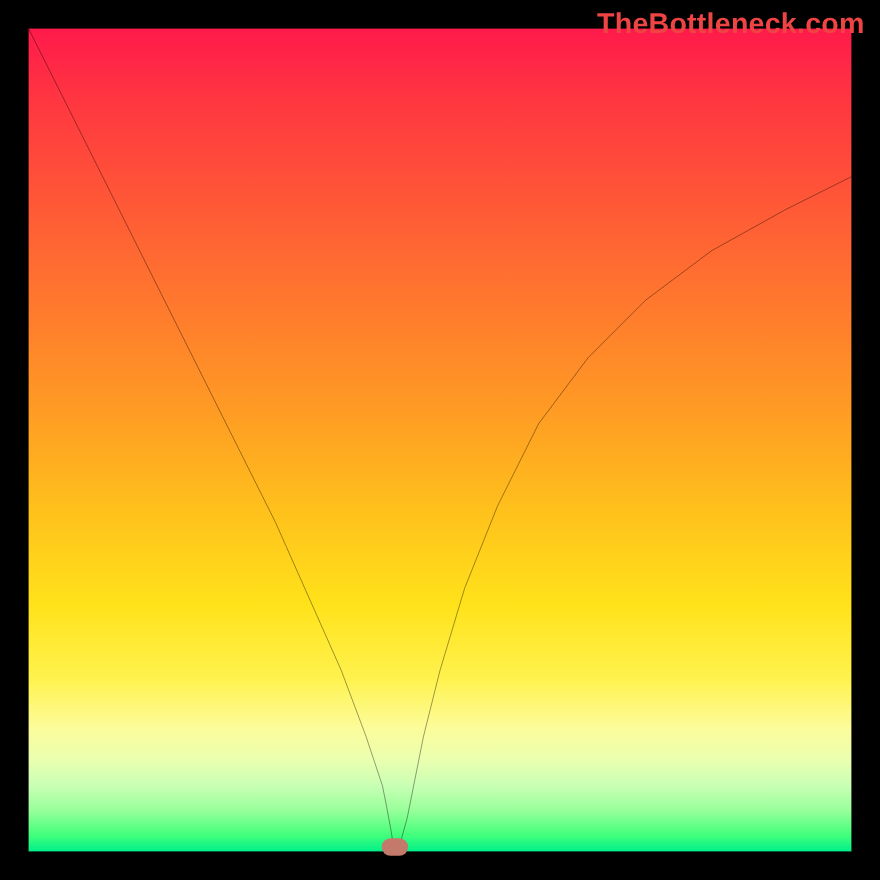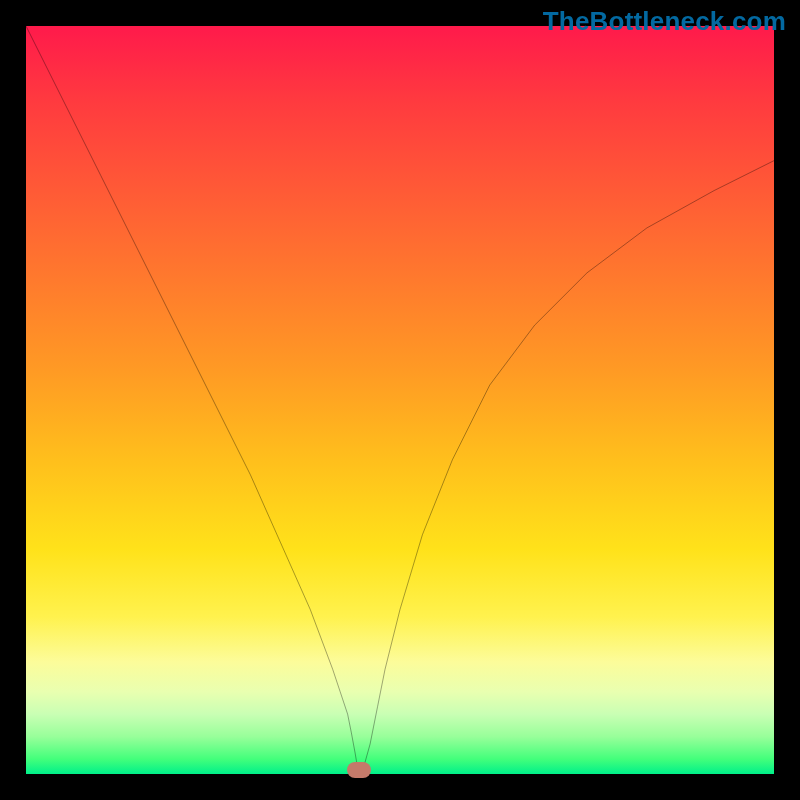--- a/index.html
+++ b/index.html
@@ -14,21 +14,21 @@
   .page {
     position: relative;
     width: 800px;
     height: 800px;
     background: #000;
   }
   .watermark {
     position: absolute;
     top: 6px;
     right: 14px;
-    color: #0369a1;
+    color: #ef4444;
     font-size: 26px;
     font-weight: 600;
     letter-spacing: 0.2px;
     z-index: 5;
     user-select: none;
   }
   .plot-area {
     position: absolute;
     left: 26px;
     top: 26px;

